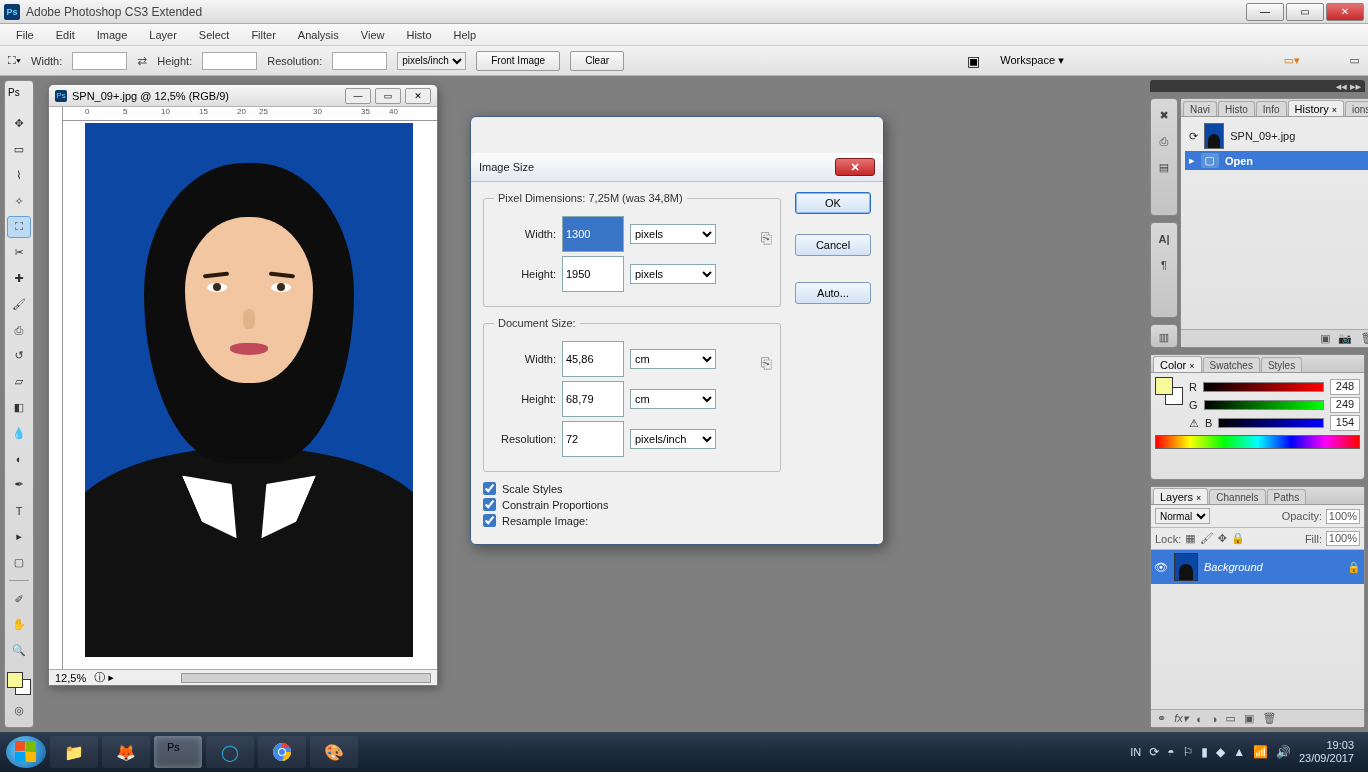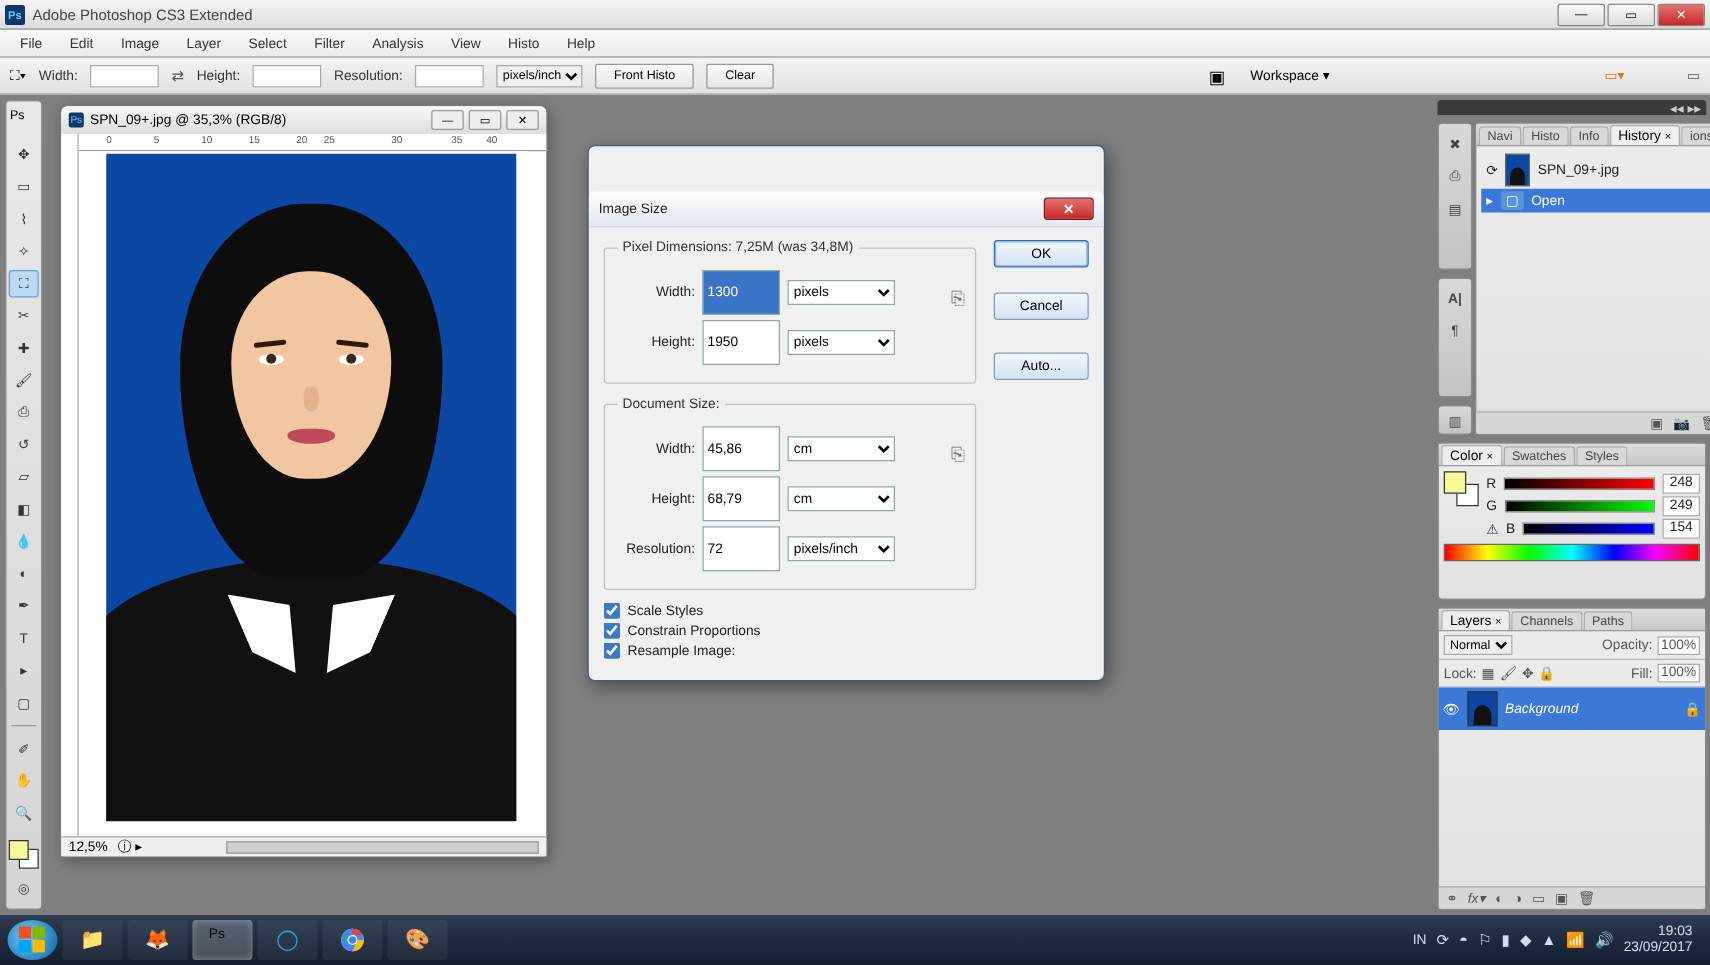--- a/index.html
+++ b/index.html
@@ -170,21 +170,21 @@
 <div class="optionsbar">
   <span>⛶▾</span>
   <span class="lbl">Width:</span>
   <input type="text" style="">
   <span class="swapicon"></span>
   <span class="lbl">Height:</span>
   <input type="text" style="">
   <span class="lbl">Resolution:</span>
   <input type="text" style="">
   <select><option>pixels/inch</option></select>
-  <button class="btn">Front Histo</button>
+  <button class="btn">Front Image</button>
   <button class="btn">Clear</button>
   <span class="spacer"></span>
   <span style="font-size:14px;">▣</span>
   <span class="ws">Workspace ▾</span>
   <span style="margin-left:200px; color:#d97a1a;">▭▾</span>
   <span style="margin-left:40px;color:#555;">▭</span>
 </div>
 
 <div class="main">
   <div class="toolbox">
@@ -216,21 +216,21 @@
         <div class="fg"></div>
       </div>
     <div class="tool">◎</div>
   </div>
 
   <div class="workspace">
 
     <div class="docwin">
       <div class="doctitle">
         <span class="icon">Ps</span>
-        <span>SPN_09+.jpg @ 35,3% (RGB/8)</span>
+        <span>SPN_09+.jpg @ 12,5% (RGB/9)</span>
         <div class="docbtns">
           <div class="docbtn">—</div>
           <div class="docbtn">▭</div>
           <div class="docbtn">✕</div>
         </div>
       </div>
       <div class="rulerV"></div>
       <div class="rulerH">
         <span class="tick" style="left:22px">0</span>
         <span class="tick" style="left:60px">5</span>
@@ -365,21 +365,21 @@
         </div>
         <div class="pbody">
           <div class="history-item">
             <span>⟳</span>
             <div class="history-thumb"></div>
             <span>SPN_09+.jpg</span>
           </div>
           <div class="history-item sel">
             <span>▸</span>
             <span style="background:#5a93da;color:#fff;padding:1px 4px;border-radius:2px;">▢</span>
-            <span style="font-weight:normal;">Open</span>
+            <span style="font-weight:bold;">Open</span>
           </div>
         </div>
         <div class="footer">
           <span style="margin-left:auto;">▣</span>
           <span>📷</span>
           <span>🗑</span>
         </div>
       </div>
     </div>
 

